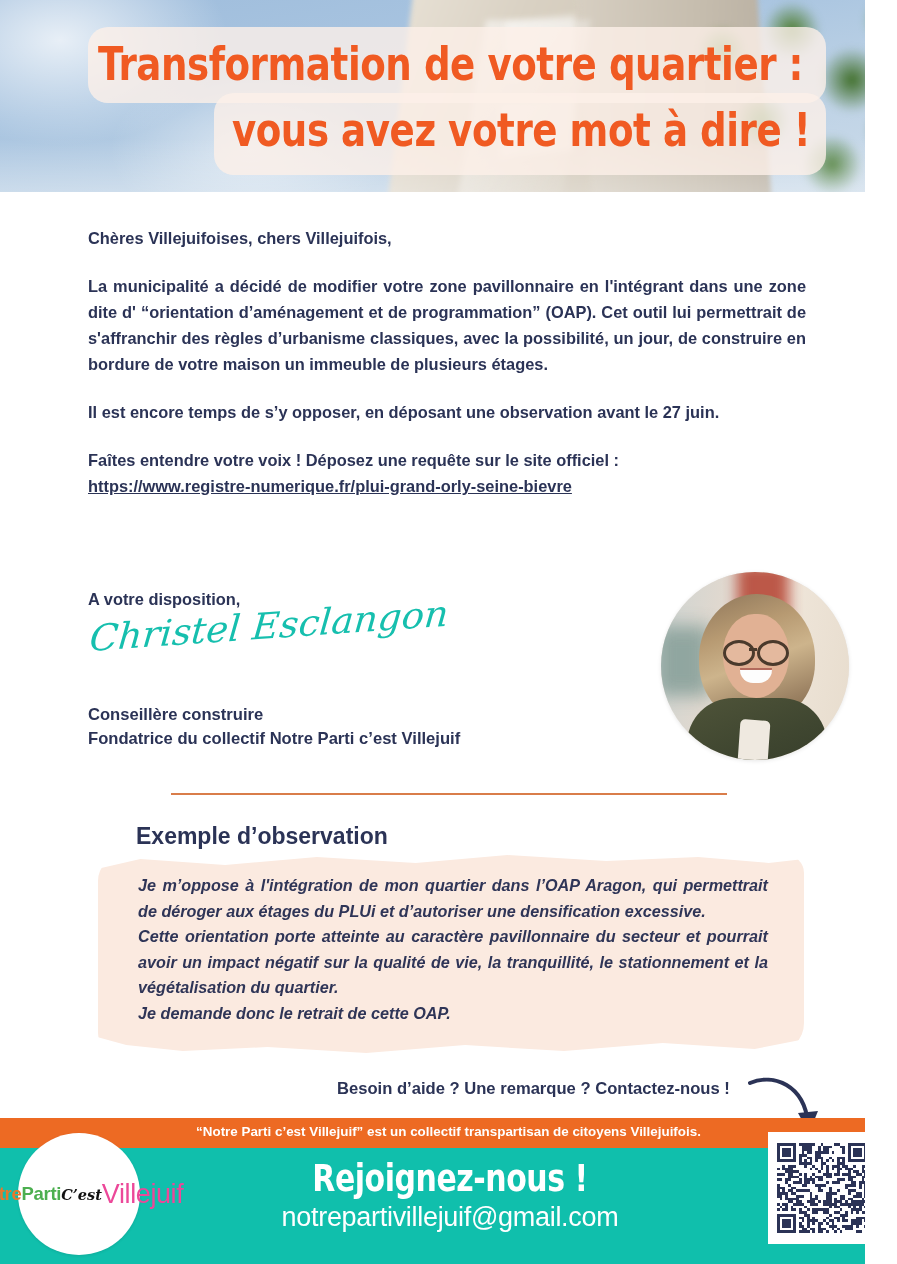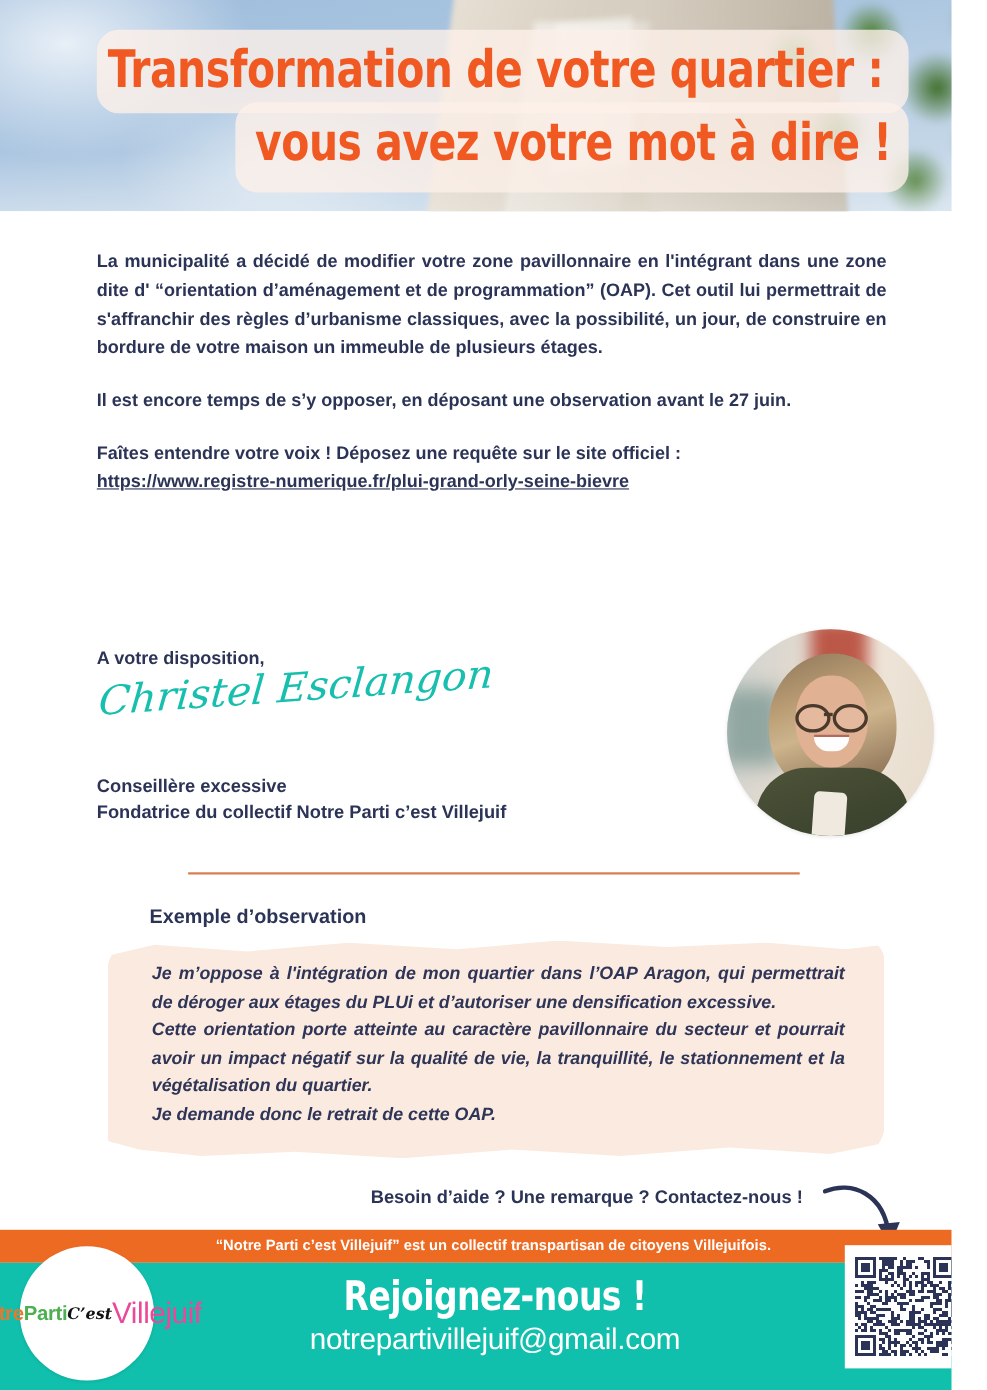--- a/index.html
+++ b/index.html
@@ -274,21 +274,21 @@
     left: 171px; top: 793px;
     width: 556px; height: 2px;
     background: #D97D4A;
   }
 
   
   #example-title {
     position: absolute;
     left: 136px; top: 823px;
     color: #2B3356;
-    font-size: 18px;
+    font-size: 23px;
     font-weight: bold;
   }
 
   #quote-box {
     position: absolute;
     left: 98px; top: 855px;
     width: 706px; height: 198px;
   }
   .quote-bg {
     position: absolute;
@@ -439,36 +439,37 @@
 
     <div id="title-plate">
       <div class="plate-row plate-row-1"></div>
       <div class="plate-row plate-row-2"></div>
       <div class="title-line title-line-1">Transformation de votre quartier :</div>
       <div class="title-line title-line-2">vous avez votre mot à dire !</div>
     </div>
   </div>
 
   <div id="letter">
+    <p class="para nojust">Chères Villejuifoises, chers Villejuifois,</p>
     <p class="para">La municipalité a décidé de modifier votre zone pavillonnaire en l'intégrant dans une zone dite d' “orientation d’aménagement et de programmation” (OAP). Cet outil lui permettrait de s'affranchir des règles d’urbanisme classiques, avec la possibilité, un jour, de construire en bordure de votre maison un immeuble de plusieurs étages.</p>
     <p class="para strong">Il est encore temps de s’y opposer, en déposant une observation avant le 27 juin.</p>
     <p class="para nojust">
       <span>Faîtes entendre votre voix ! Déposez une requête sur le site officiel :</span><br>
       <a class="link" href="#">https://www.registre-numerique.fr/plui-grand-orly-seine-bievre</a>
     </p>
   </div>
 
   <div id="salute">A votre disposition,</div>
 
   <div id="signature">
     <div id="sig-text">Christel Esclangon</div>
   </div>
 
   <div id="roles">
-    <div>Conseillère excessive</div>
+    <div>Conseillère construire</div>
     <div>Fondatrice du collectif Notre Parti c’est Villejuif</div>
   </div>
 
   <div id="portrait">
     <div class="pt-bg"></div>
     <div class="pt-red"></div>
     <div class="pt-teal"></div>
     <div class="pt-hair"></div>
     <div class="pt-face"></div>
     <div class="pt-glass l"></div>

